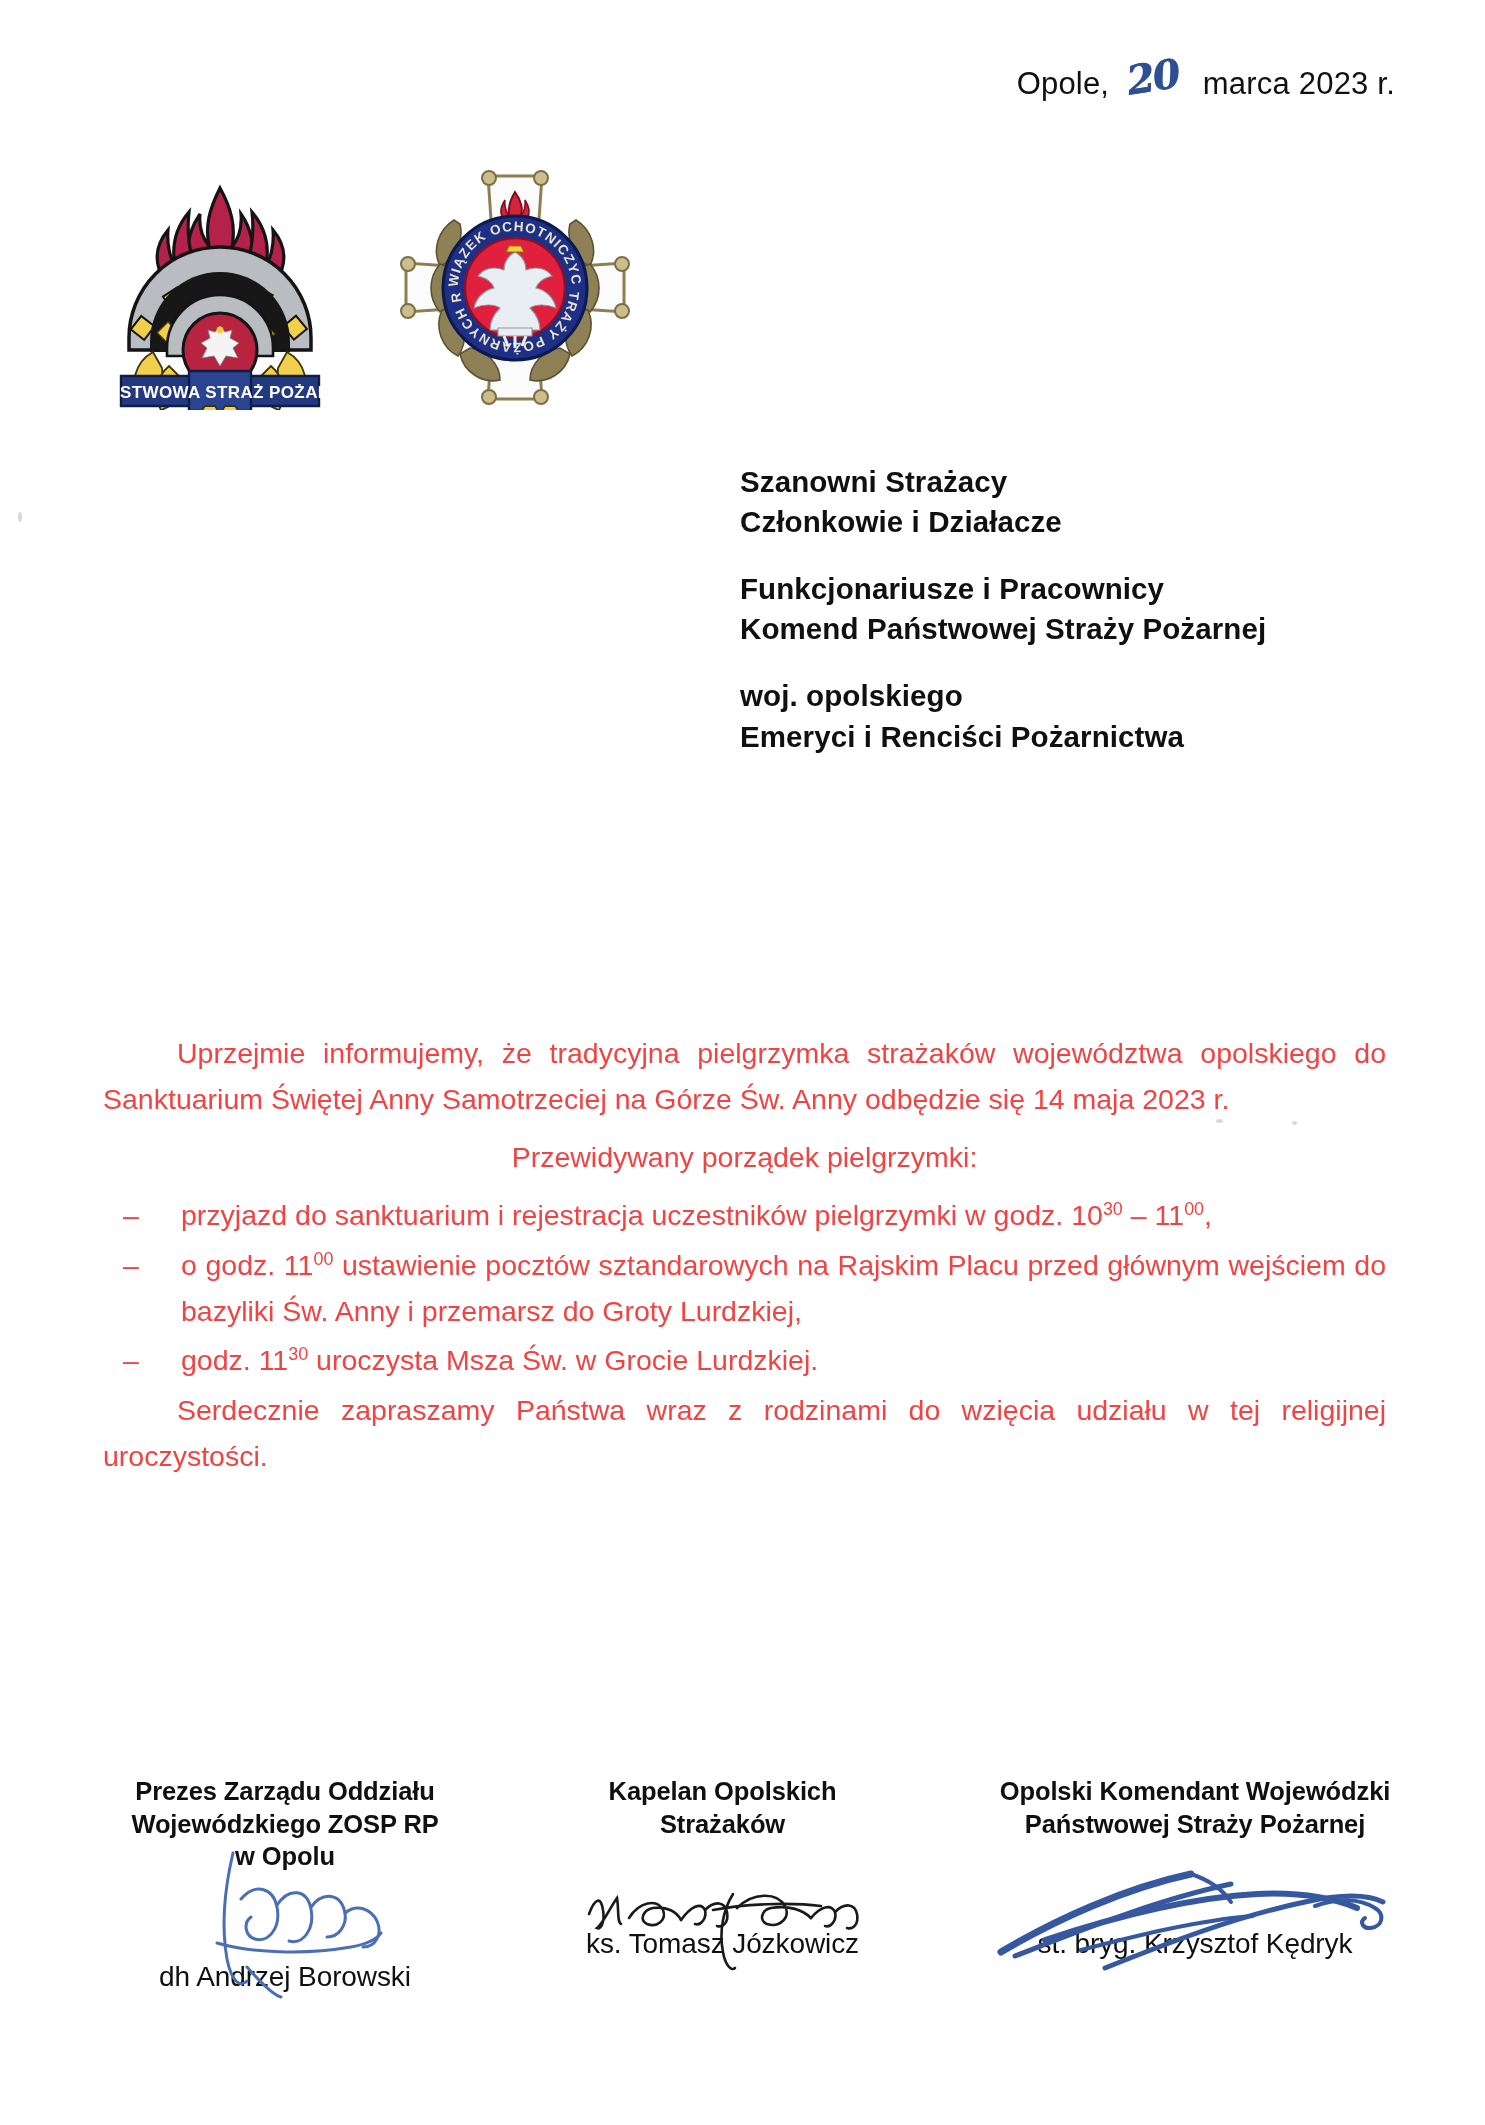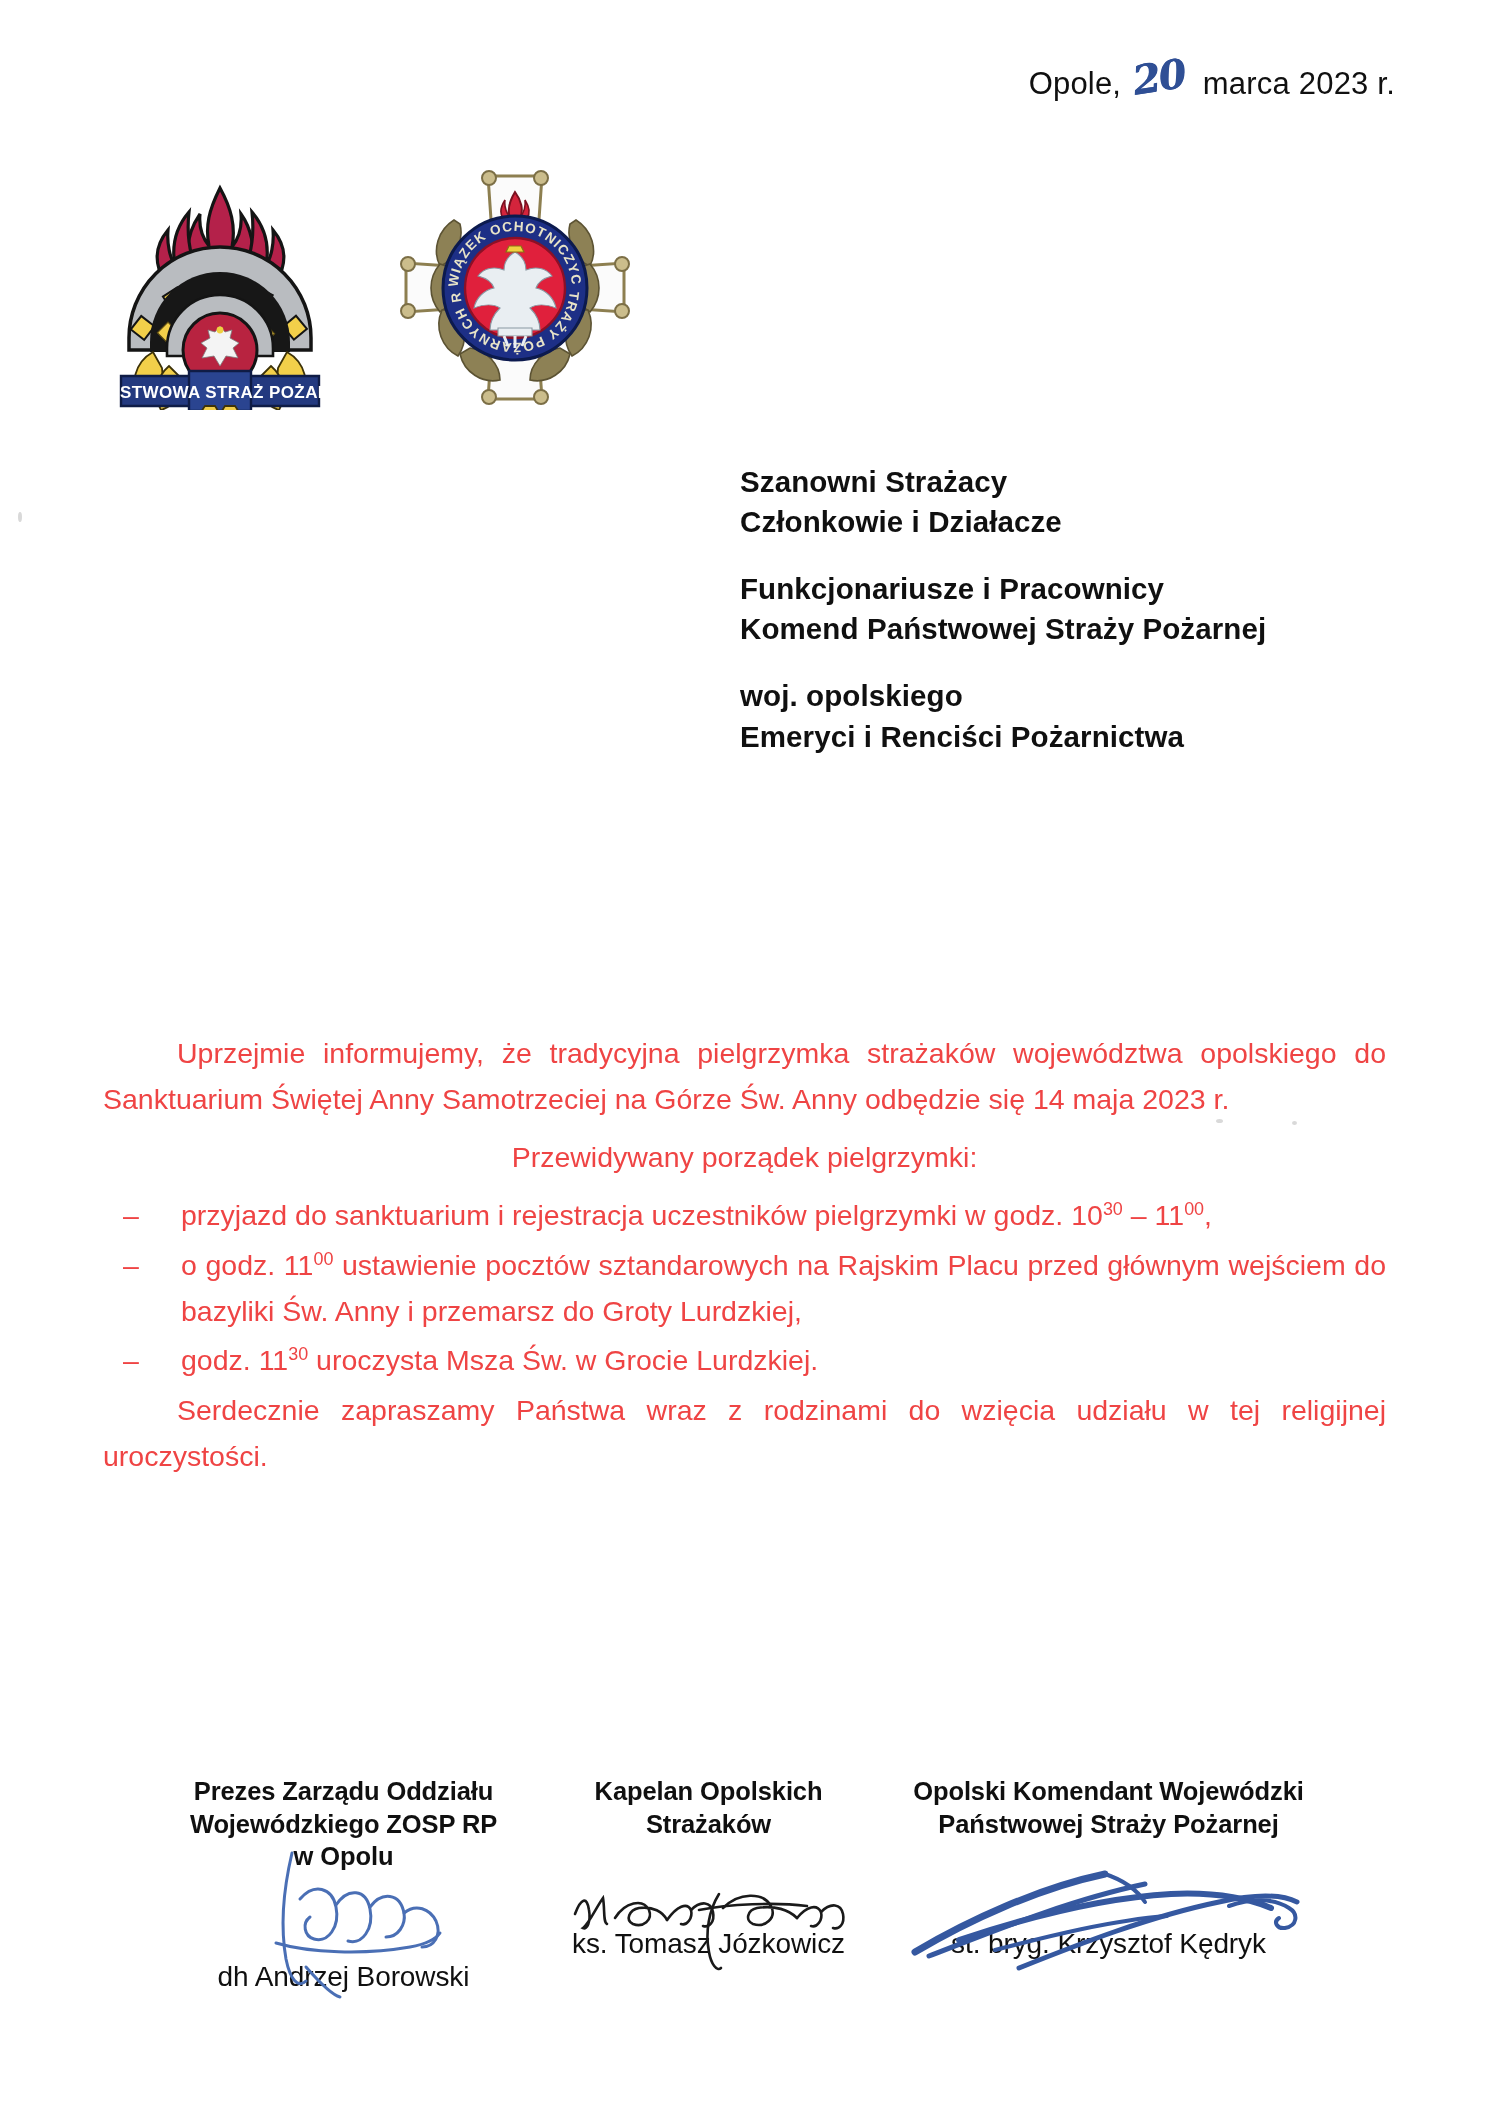--- a/index.html
+++ b/index.html
@@ -24,21 +24,21 @@
   
   .date-line {
     position: absolute;
     top: 56px;
     right: 90px;
     font-size: 31px;
     letter-spacing: 0.2px;
     white-space: nowrap;
     display: flex;
     align-items: baseline;
-    gap: 2px;
+    gap: 8px;
   }
   .date-hand {
     font-family: "DejaVu Serif", serif;
     font-style: italic;
     font-weight: 700;
     font-size: 40px;
     color: #2f4f95;
     transform: rotate(-9deg) translateY(-3px);
     display: inline-block;
     margin: 0 16px 0 10px;
@@ -124,25 +124,25 @@
   }
   sup {
     font-size: 0.63em;
     vertical-align: super;
     line-height: 0;
   }
 
   
   .signatures {
     position: absolute;
-    left: 46px;
+    left: 60px;
     top: 1775px;
     width: 1380px;
     display: flex;
-    justify-content: center;
+    justify-content: space-between;
     align-items: flex-start;
   }
   .sig-col {
     position: relative;
     text-align: center;
     flex: 0 0 auto;
   }
   .sig-col.c1 { width: 400px; margin-left: 25px; }
   .sig-col.c2 { width: 330px; }
   .sig-col.c3 { width: 470px; margin-right: 10px; }

